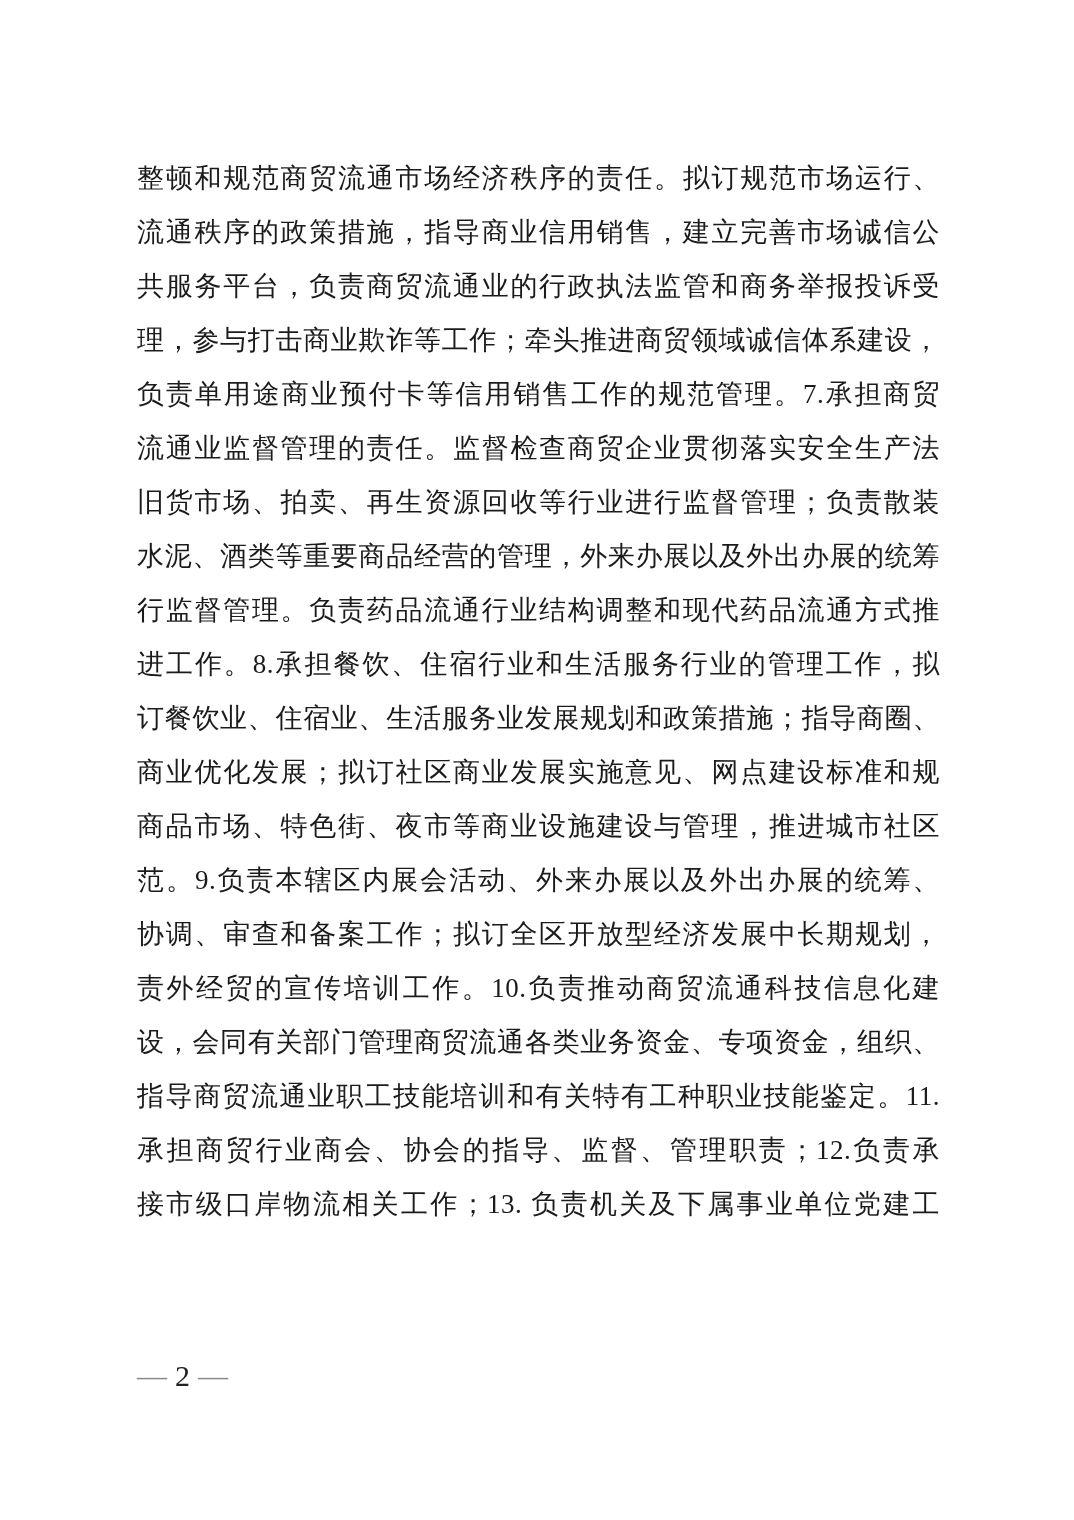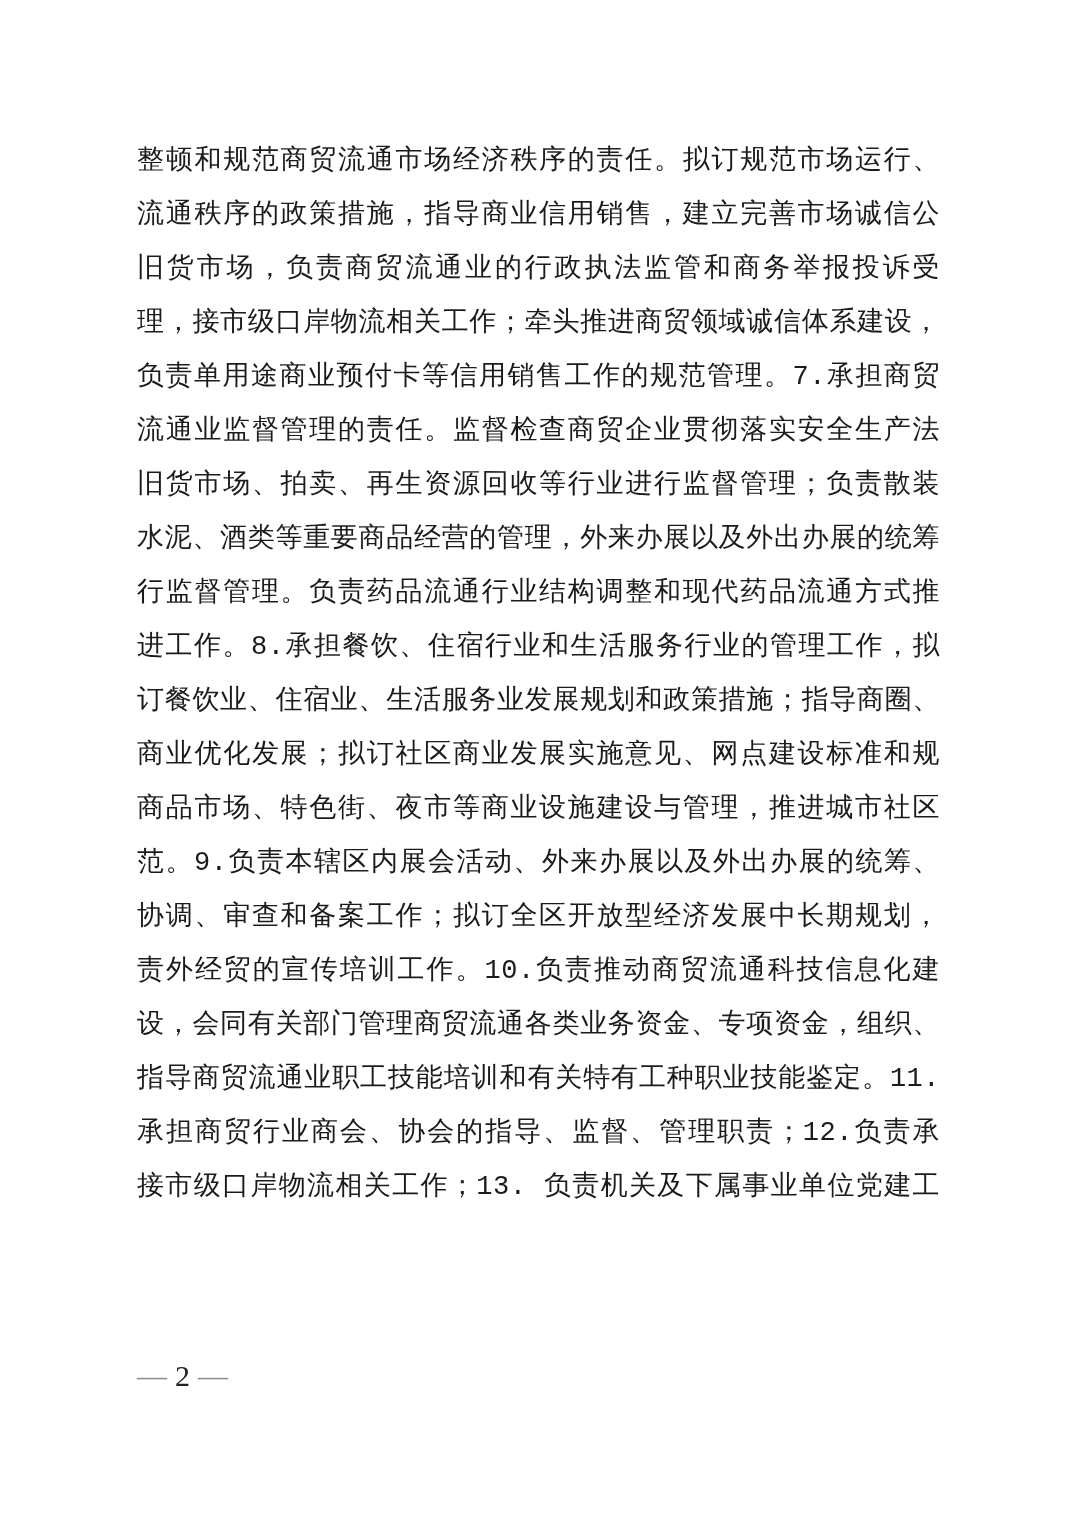--- a/index.html
+++ b/index.html
@@ -12,23 +12,22 @@
     width: 1074px;
     height: 1520px;
     background: #ffffff;
     overflow: hidden;
     font-family: "Liberation Serif", "DejaVu Serif", serif;
     color: #1b1b1b;
   }
   .text-body {
     position: absolute;
     left: 137px;
-    top: 134px;
+    top: 151px;
     width: 803px;
-    font-family: Liberation Mono, monospace;
   }
   .line {
     height: 54px;
     line-height: 54px;
     font-size: 27px;
     font-weight: 400;
     text-align: justify;
     text-align-last: justify;
     -moz-text-align-last: justify;
     letter-spacing: 0.5px;
@@ -54,22 +53,22 @@
     font-family: "Liberation Serif", "DejaVu Serif", serif;
   }
 </style>
 </head>
 <body>
 
 <div class="page">
   <div class="text-body">
     <div class="line">整顿和规范商贸流通市场经济秩序的责任。拟订规范市场运行、</div>
     <div class="line">流通秩序的政策措施，指导商业信用销售，建立完善市场诚信公</div>
-    <div class="line">旧货市场，负责商贸流通业的行政执法监管和商务举报投诉受</div>
-    <div class="line">理，接市级口岸物流相关工作；牵头推进商贸领域诚信体系建设，</div>
+    <div class="line">共服务平台，负责商贸流通业的行政执法监管和商务举报投诉受</div>
+    <div class="line">理，参与打击商业欺诈等工作；牵头推进商贸领域诚信体系建设，</div>
     <div class="line">负责单用途商业预付卡等信用销售工作的规范管理。7.承担商贸</div>
     <div class="line">流通业监督管理的责任。监督检查商贸企业贯彻落实安全生产法</div>
     <div class="line">旧货市场、拍卖、再生资源回收等行业进行监督管理；负责散装</div>
     <div class="line">水泥、酒类等重要商品经营的管理，外来办展以及外出办展的统筹</div>
     <div class="line">行监督管理。负责药品流通行业结构调整和现代药品流通方式推</div>
     <div class="line">进工作。8.承担餐饮、住宿行业和生活服务行业的管理工作，拟</div>
     <div class="line">订餐饮业、住宿业、生活服务业发展规划和政策措施；指导商圈、</div>
     <div class="line">商业优化发展；拟订社区商业发展实施意见、网点建设标准和规</div>
     <div class="line">商品市场、特色街、夜市等商业设施建设与管理，推进城市社区</div>
     <div class="line">范。9.负责本辖区内展会活动、外来办展以及外出办展的统筹、</div>

